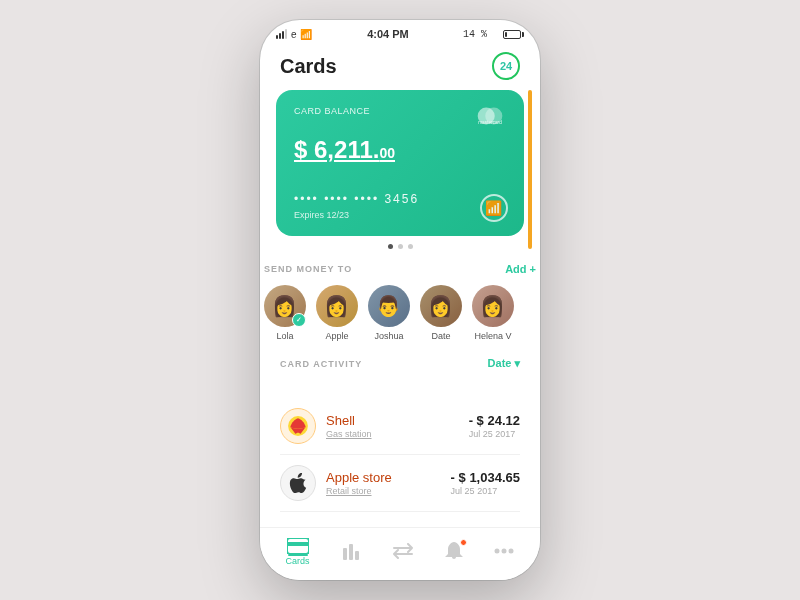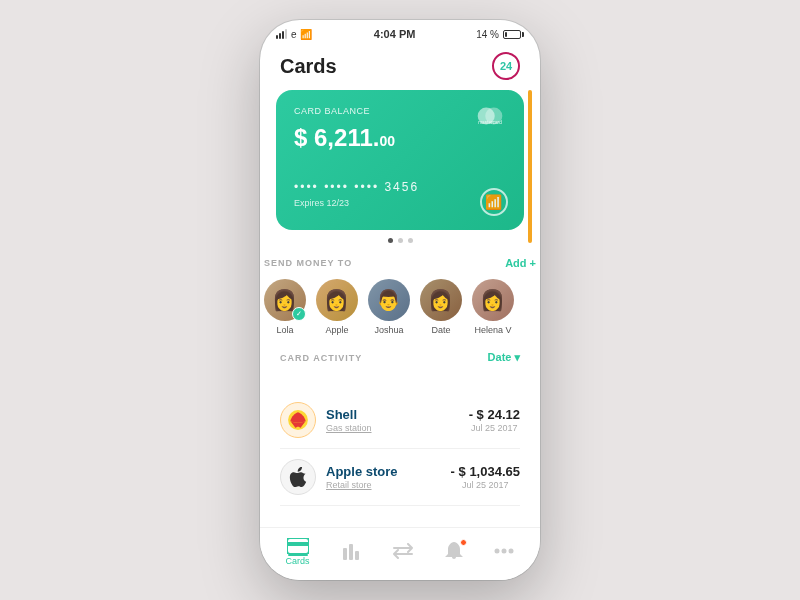--- a/index.html
+++ b/index.html
@@ -31,21 +31,21 @@
       display: flex;
       justify-content: space-between;
       align-items: center;
       padding: 8px 16px 4px;
       font-size: 10px;
       color: #333;
       flex-shrink: 0;
     }
     .status-left { display: flex; align-items: center; gap: 4px; }
     .status-center { font-weight: 600; font-size: 11px; }
-    .status-right { display: flex; align-items: center; gap: 4px; font-size: 10px; }
+    .status-right { display: flex; align-items: center; gap: 16px; font-size: 10px; font-family: Liberation Mono, monospace; }
 
     .signal-bars {
       display: flex; align-items: flex-end; gap: 1px; height: 10px;
     }
     .signal-bars span {
       background: #333;
       width: 2px;
       border-radius: 1px;
     }
     .signal-bars span:nth-child(1) { height: 4px; }
@@ -92,21 +92,21 @@
       align-items: center;
       padding: 8px 20px 10px;
     }
     .header-title {
       font-size: 20px;
       font-weight: 700;
       color: #222;
     }
     .badge {
       width: 28px; height: 28px;
-      border: 2px solid #be185d;
+      border: 2px solid #22c55e;
       border-radius: 50%;
       display: flex; align-items: center; justify-content: center;
       font-size: 11px;
       font-weight: 700;
       color: #2ec4a5;
     }
 
     
     .card-area {
       padding: 0 16px;
@@ -122,21 +122,22 @@
     }
     .card-label {
       font-size: 9px;
       opacity: 0.85;
       letter-spacing: 0.5px;
       text-transform: uppercase;
     }
     .card-balance {
       font-size: 24px;
       font-weight: 700;
-      margin-top: 8px;
+      margin-top: 20px;
+      text-decoration: underline;
     }
     .card-balance .cents {
       font-size: 14px;
     }
     .mastercard-logo {
       position: absolute;
       top: 14px;
       right: 16px;
       opacity: 0.9;
     }
@@ -304,30 +305,30 @@
       background: #fff3e0;
       border: 1.5px solid #ffcc80;
     }
     .tx-icon-apple {
       background: #f5f5f5;
       border: 1.5px solid #e0e0e0;
     }
     .tx-info { flex: 1; }
     .tx-name {
       font-size: 13px;
-      font-weight: 700;
-      color: #0c4a6e;
+      font-weight: 400;
+      color: #c2410c;
     }
     .tx-type {
       font-size: 9px;
       color: #aaa;
       margin-top: 1px;
       text-decoration: underline;
     }
-    .tx-amount-area { text-align: center; }
+    .tx-amount-area { text-align: left; }
     .tx-amount {
       font-size: 13px;
       font-weight: 600;
       color: #222;
     }
     .tx-date {
       font-size: 9px;
       color: #aaa;
       margin-top: 1px;
     }

